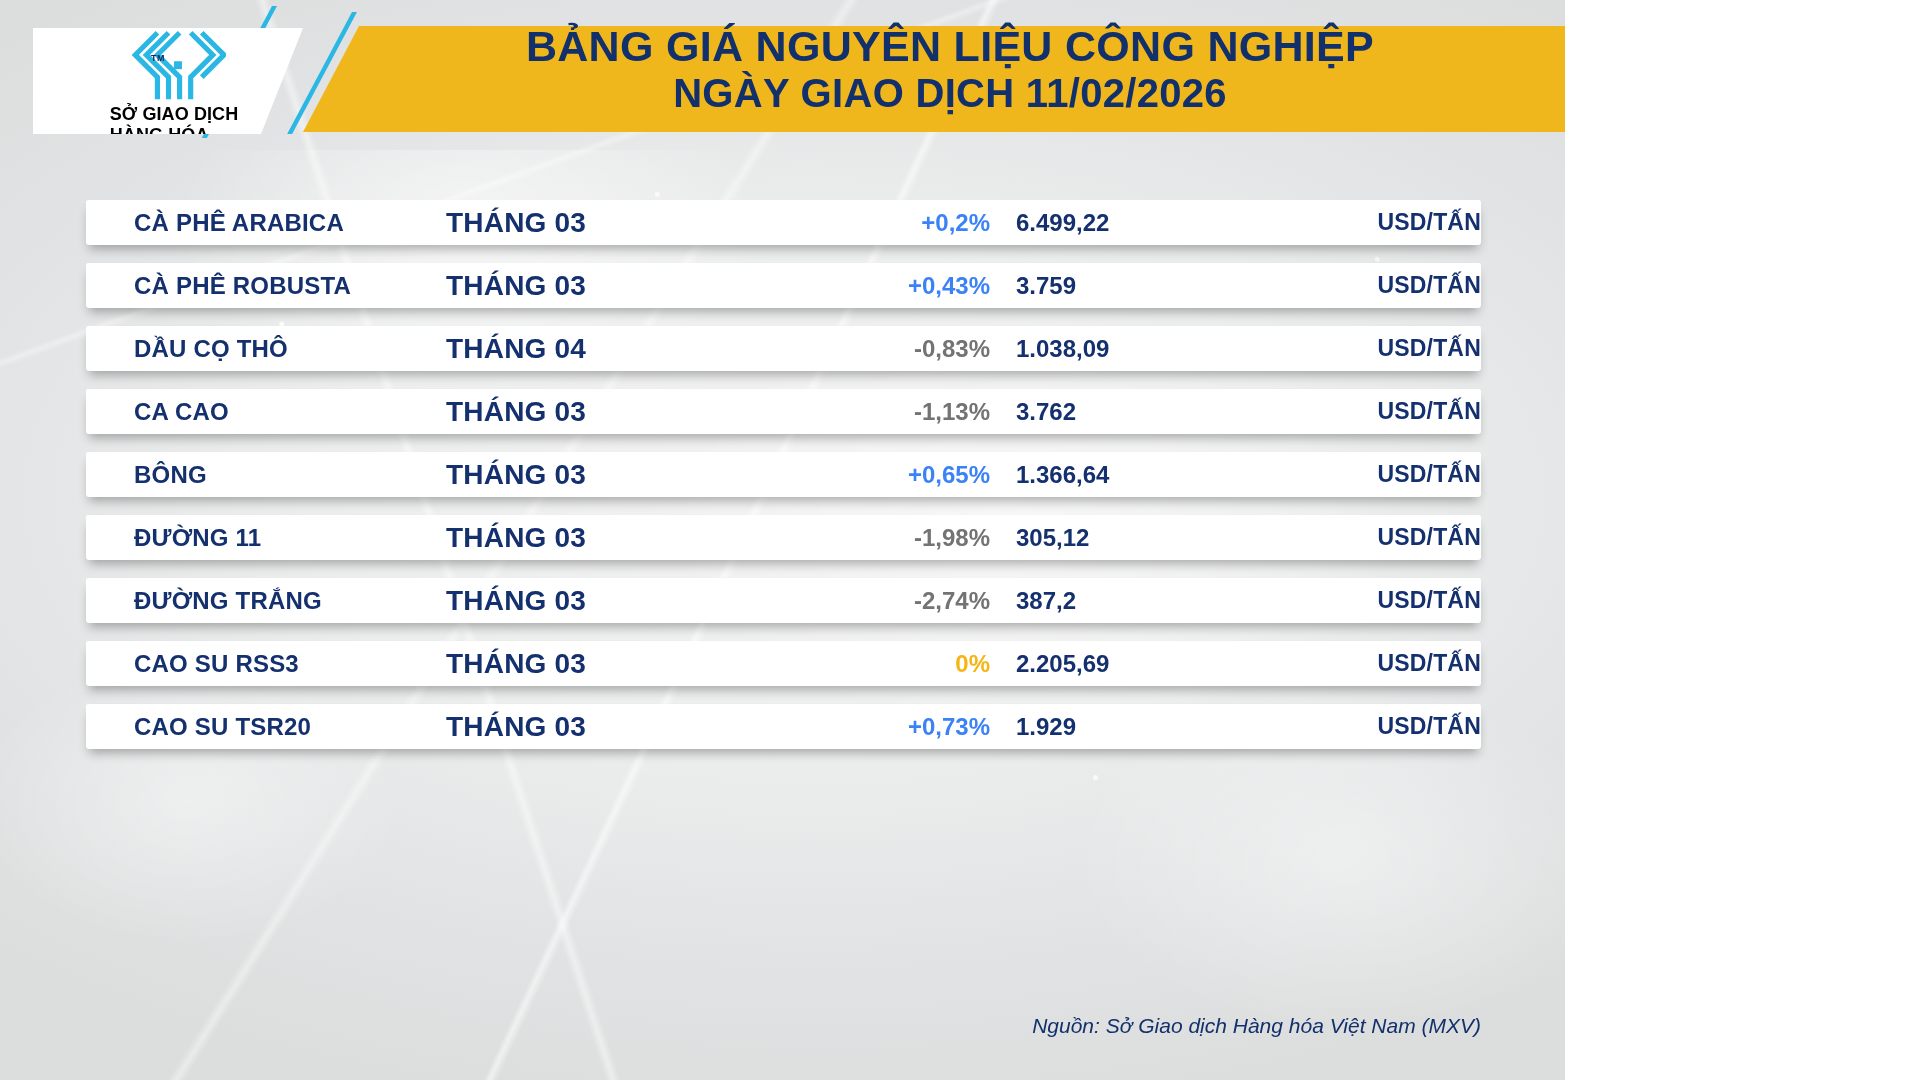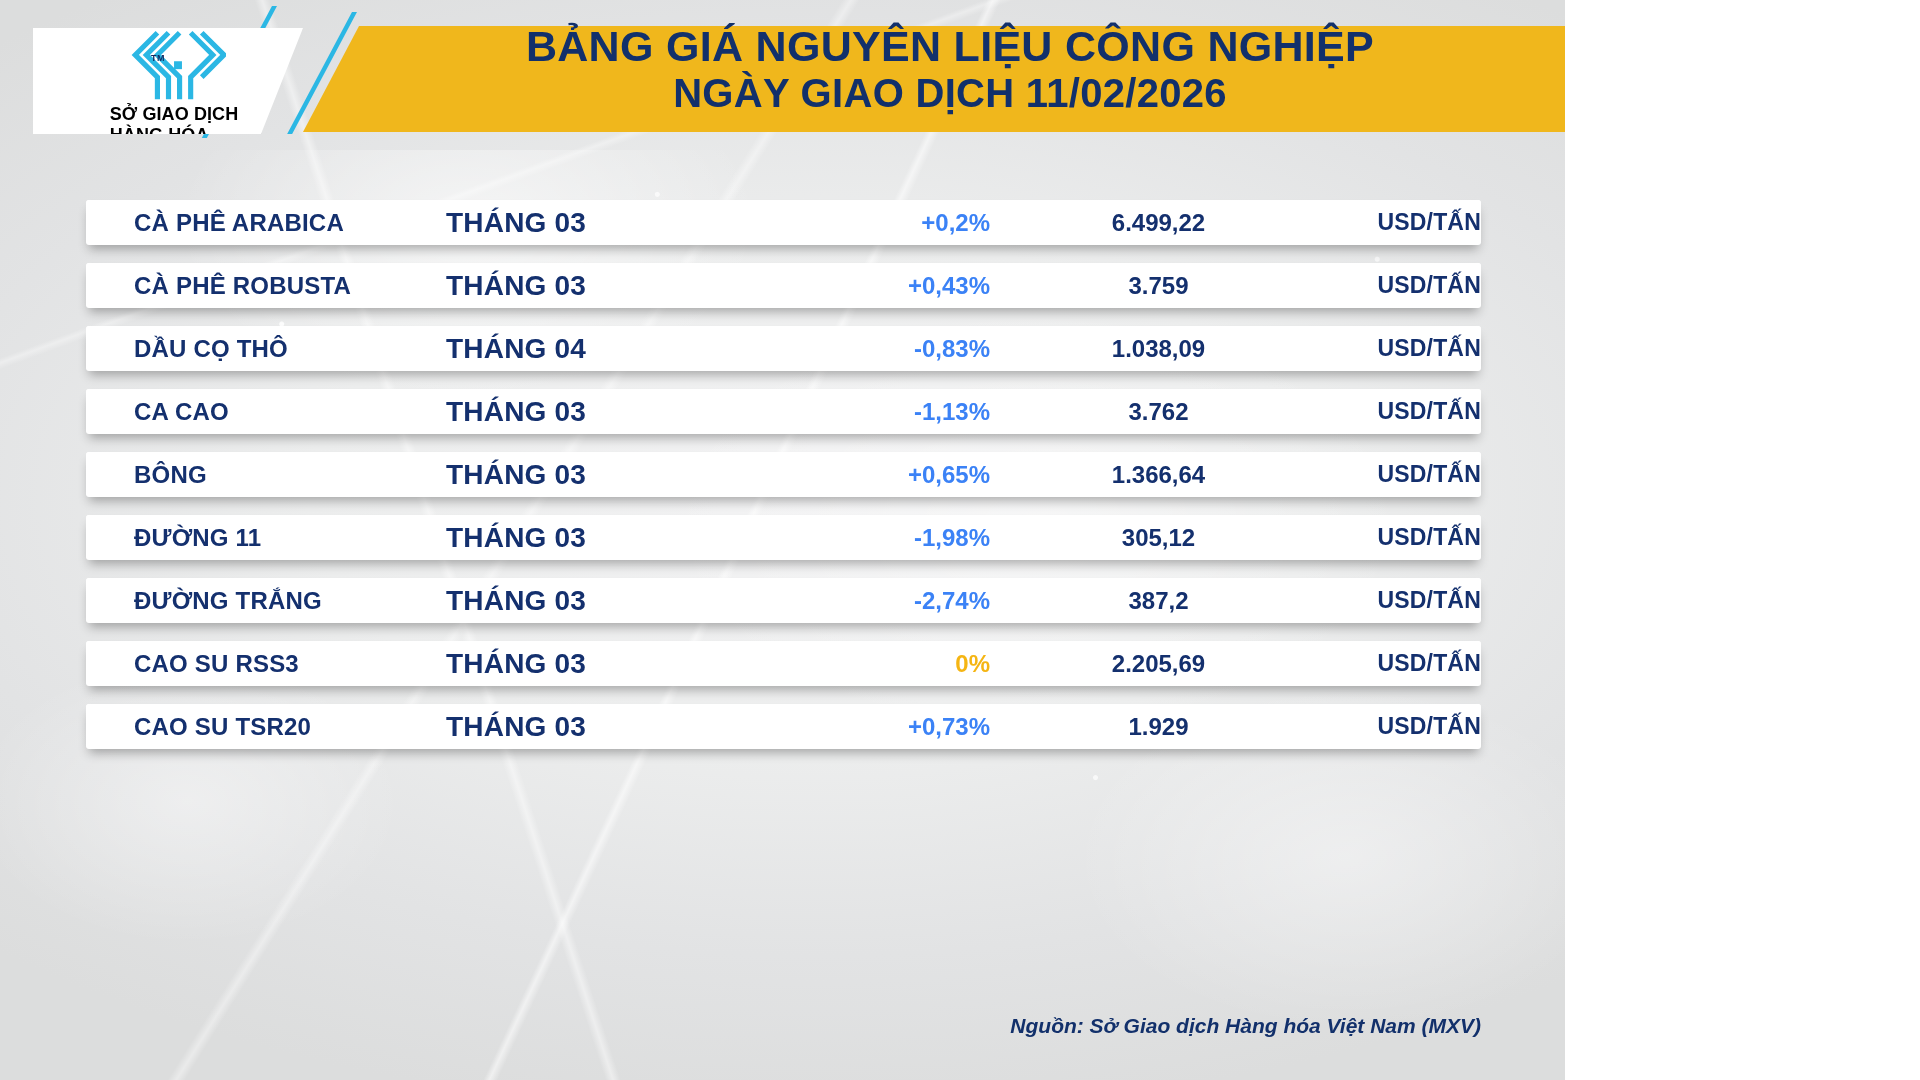--- a/index.html
+++ b/index.html
@@ -108,34 +108,34 @@
   }
   .c-month{
     width:260px;text-align:left;
     font-size:28px;font-weight:700;letter-spacing:.2px;white-space:nowrap;
   }
   .c-change{
     width:310px;text-align:right;padding-right:26px;box-sizing:border-box;
     font-size:24px;font-weight:700;white-space:nowrap;
   }
   .c-price{
-    width:305px;text-align:center;padding-right:20px;box-sizing:border-box;
+    width:305px;text-align:left;padding-right:20px;box-sizing:border-box;
     font-size:24px;font-weight:700;white-space:nowrap;
   }
   .c-unit{
     width:160px;text-align:right;
     font-size:23px;font-weight:700;letter-spacing:.2px;white-space:nowrap;
   }
   .up   {color:#3b82f6;}
-  .down {color:#3b82f6;}
+  .down {color:#737373;}
   .flat {color:#f5b513;}
 
   .source{
     position:absolute;right:84px;top:1014px;z-index:5;
-    font-size:21px;font-weight:700;font-style:italic;
+    font-size:21px;font-weight:400;font-style:italic;
     color:#12306b;white-space:nowrap;
   }
 </style>
 </head>
 <body>
 
 <div class="stage">
 
   <div class="header">
 

